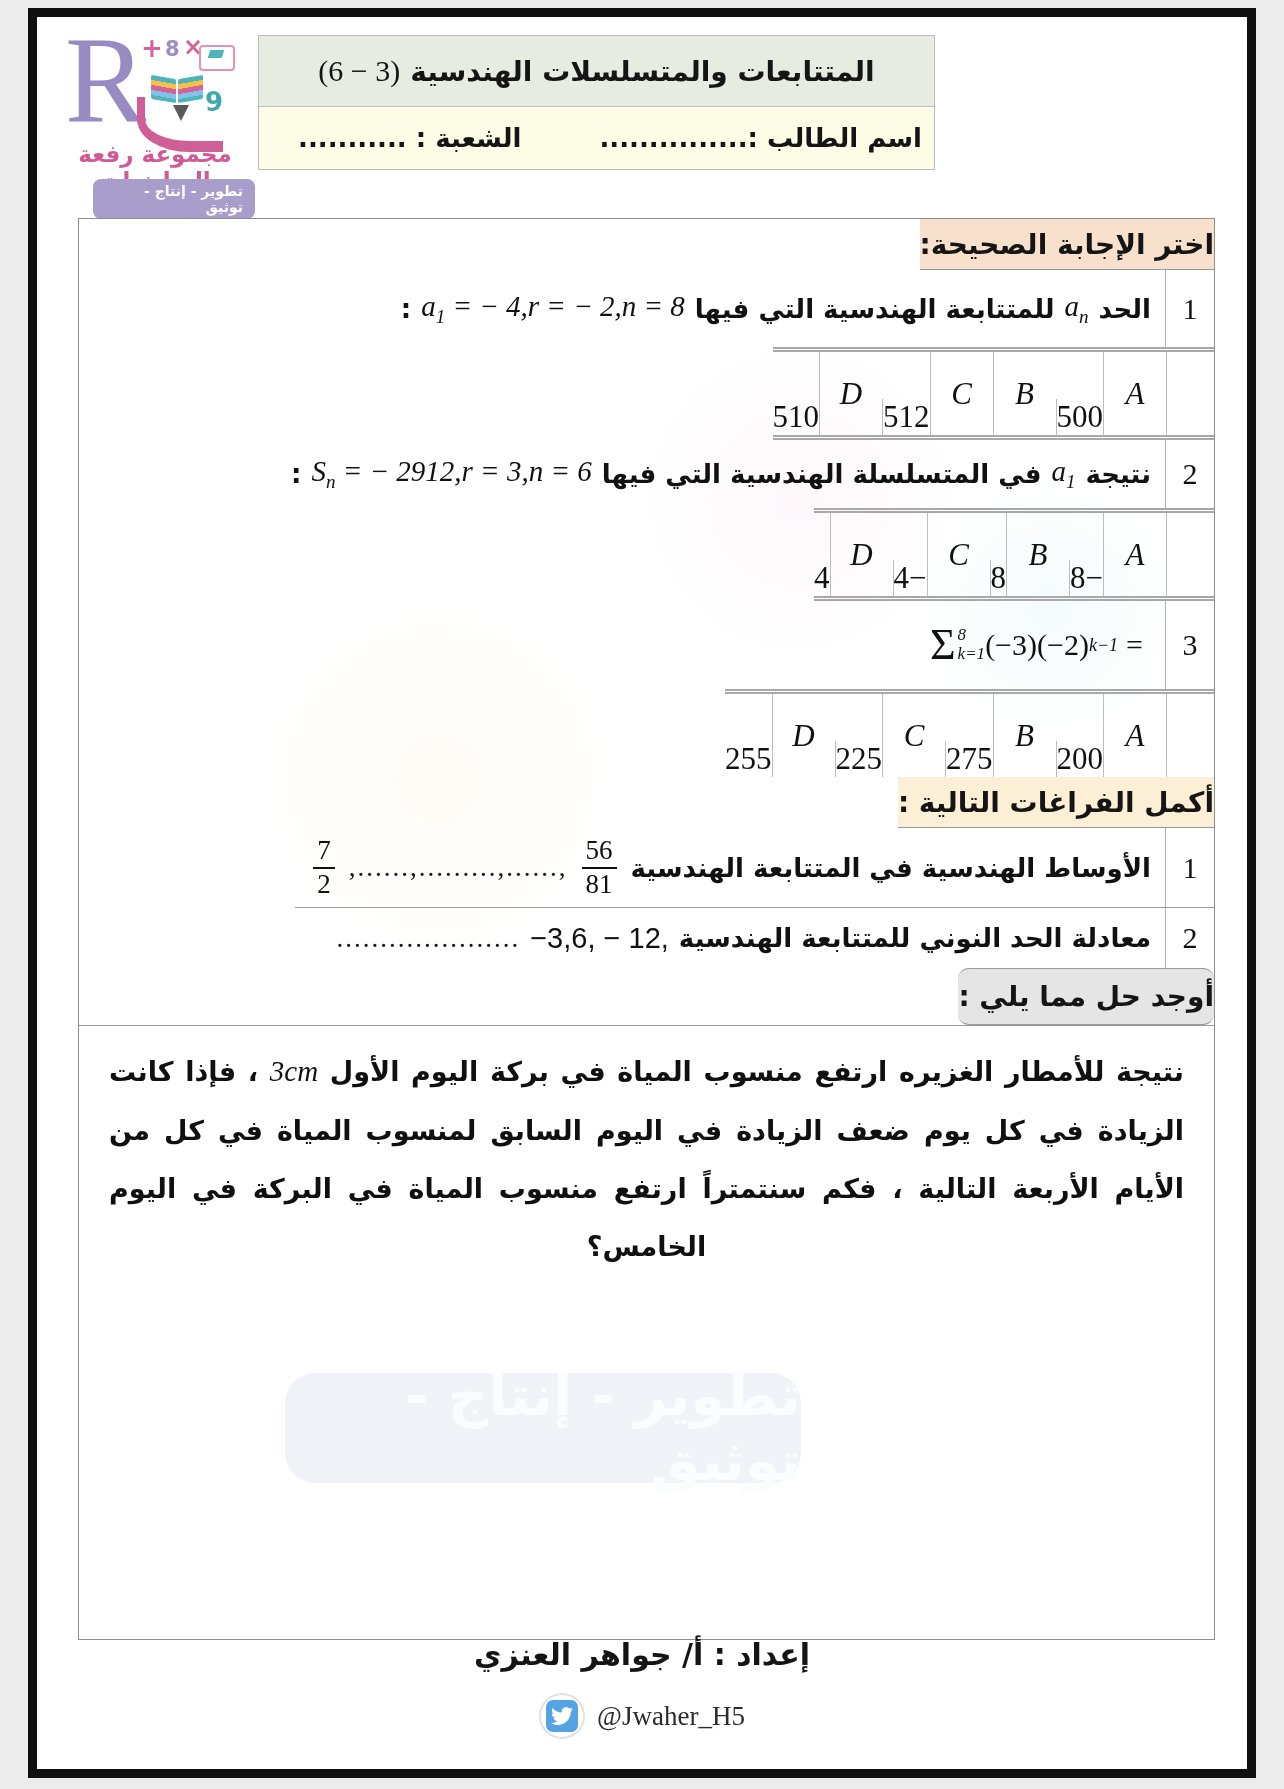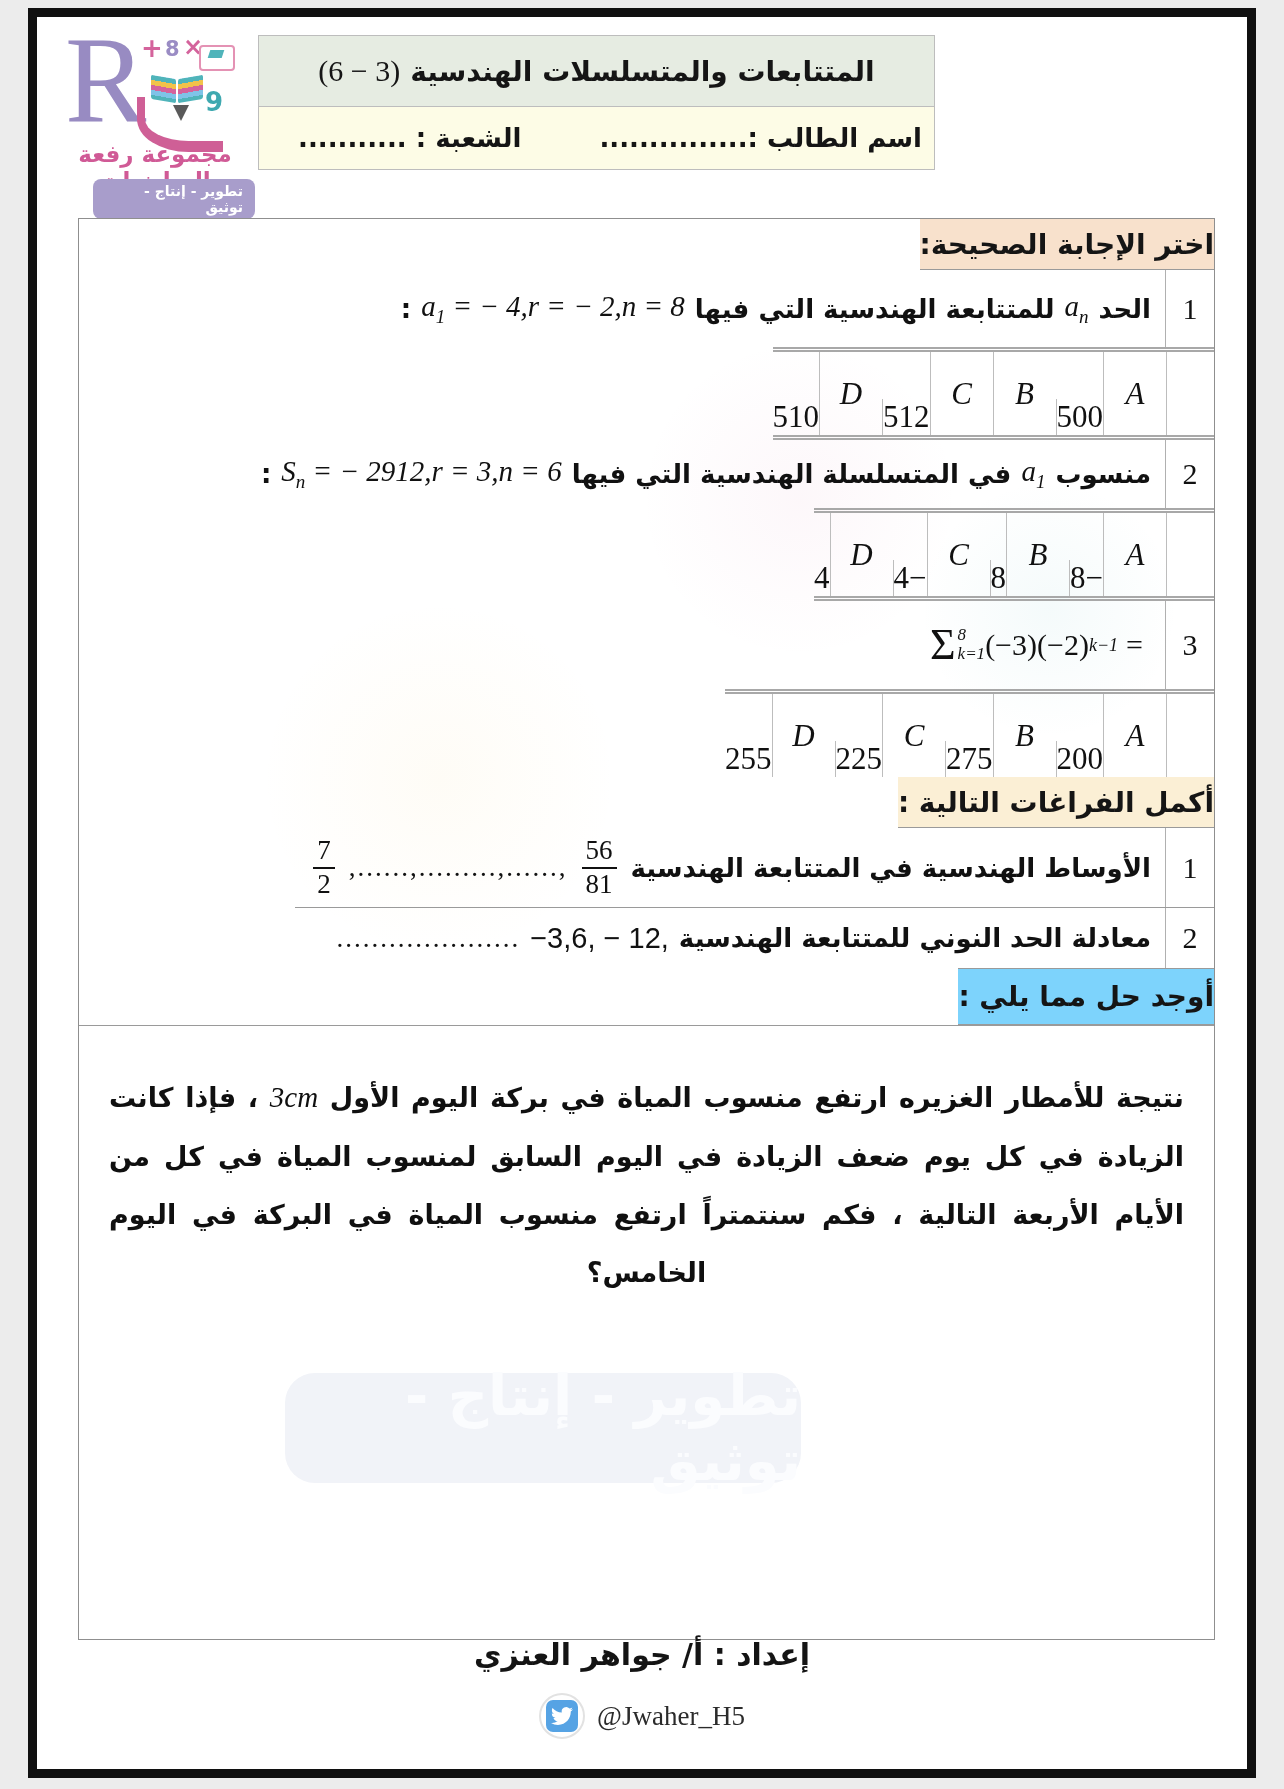--- a/index.html
+++ b/index.html
@@ -46,21 +46,21 @@
   .hdr-fields{height:62px;background:#fdfce6;display:flex;direction:rtl;align-items:center;
     padding-right:12px;gap:78px;font-size:26px;font-weight:bold;color:#151515;}
   
   .tbl{position:absolute;left:41px;top:201px;width:1137px;height:1422px;
     border:1px solid #8f8f8f;box-sizing:border-box;display:flex;flex-direction:column;overflow:hidden;align-items:flex-end;}
   .blob{position:absolute;border-radius:50%;pointer-events:none;}
   .sec{flex:0 0 50px;display:flex;align-items:center;justify-content:center;
     font-size:28px;font-weight:bold;color:#151515;direction:rtl;border-bottom:1px solid #9a9a9a;}
   .sec-mcq{background:#f8e1cc;}
   .sec-fill{background:#fbefd5;flex-basis:50px;}
-  .sec-solve{background:#7dd3fc;flex-basis:55px;border-top:1px solid #9a9a9a;}
+  .sec-solve{background:#e5e5e5;flex-basis:55px;border-top:1px solid #9a9a9a;border-radius:11px;}
   .row{display:flex;direction:rtl;position:relative;box-sizing:border-box;}
   .qnum{flex:0 0 48px;border-left:1px solid #b0b0b0;display:flex;align-items:center;justify-content:center;
     font-family:"Liberation Serif",serif;font-size:30px;color:#111;}
   .qtext{flex:1;display:flex;align-items:center;justify-content:flex-start;
     padding:0 14px;gap:10px;font-size:26px;font-weight:bold;color:#111;direction:rtl;flex-wrap:wrap;}
   .math{font-family:"Liberation Serif",serif;font-style:italic;font-weight:normal;font-size:29px;direction:ltr;unicode-bidi:isolate;}
   .math sub{font-size:19px;font-style:italic;}
   .arow{border-top:5px double #a8a8a8;border-bottom:5px double #a8a8a8;}
   .arow-last{border-bottom:none;}
   .aspacer{flex:0 0 47px;border-left:1px solid #bdbdbd;}
@@ -68,21 +68,21 @@
     font-family:"Liberation Serif",serif;font-style:italic;font-size:31px;color:#111;}
   .aval{flex:1;border-left:1px solid #bdbdbd;display:flex;align-items:center;justify-content:center;
     font-family:"Liberation Serif",serif;font-size:31px;color:#111;margin-top:47px;}
   .row > :last-child{border-left:none;}
   .q1{flex:0 0 77px;} .a1{flex:0 0 87px;}
   .q2{flex:0 0 68px;} .a2{flex:0 0 77px;}
   .q3{flex:0 0 88px;} .a3{flex:0 0 77px;}
   .f1{flex:0 0 80px;border-bottom:1px solid #9a9a9a;}
   .f2{flex:0 0 60px;}
   .prob{flex:1;border-top:1px solid #9a9a9a;display:block;direction:rtl;
-    padding:40px 30px 0 30px;font-size:27px;font-weight:bold;color:#101010;
+    padding:14px 30px 0 30px;font-size:27px;font-weight:bold;color:#101010;
     line-height:2.15;text-align:justify;text-align-last:center;}
   
   .sigma-wrap{display:inline-flex;align-items:center;direction:ltr;}
   .sigma{font-family:"Liberation Serif",serif;font-size:44px;line-height:1;color:#111;font-weight:normal;}
   .limits{display:inline-flex;flex-direction:column;justify-content:center;margin-left:2px;
     font-family:"Liberation Serif",serif;font-style:italic;font-size:17px;font-weight:normal;line-height:1.1;color:#111;}
   .expr{font-family:Liberation Serif, serif;font-size:30px;font-weight:normal;color:#111;}
   .expsup{font-family:"Liberation Serif",serif;font-style:italic;font-size:18px;font-weight:normal;color:#111;}
   .eqsign{font-family:"Liberation Serif",serif;font-size:30px;font-weight:normal;color:#111;margin:0 8px;}
   
@@ -163,21 +163,21 @@
       <div class="altr">B</div>
       <div class="altr">C</div>
       <div class="aval">512</div>
       <div class="altr">D</div>
       <div class="aval">510</div>
     </div>
 
     <div class="row q2">
       <div class="qnum">2</div>
       <div class="qtext">
-        <span>منسوب</span>
+        <span>نتيجة</span>
         <span class="math"><span>a</span><sub>1</sub></span>
         <span>في المتسلسلة الهندسية التي فيها</span>
         <span class="math" dir="ltr"><span>S</span><sub>n</sub><span> = − 2912,r = 3,n = 6</span></span>
         <span>:</span>
       </div>
     </div>
 
     <div class="row arow a2">
       <div class="aspacer"></div>
       <div class="altr">A</div>

